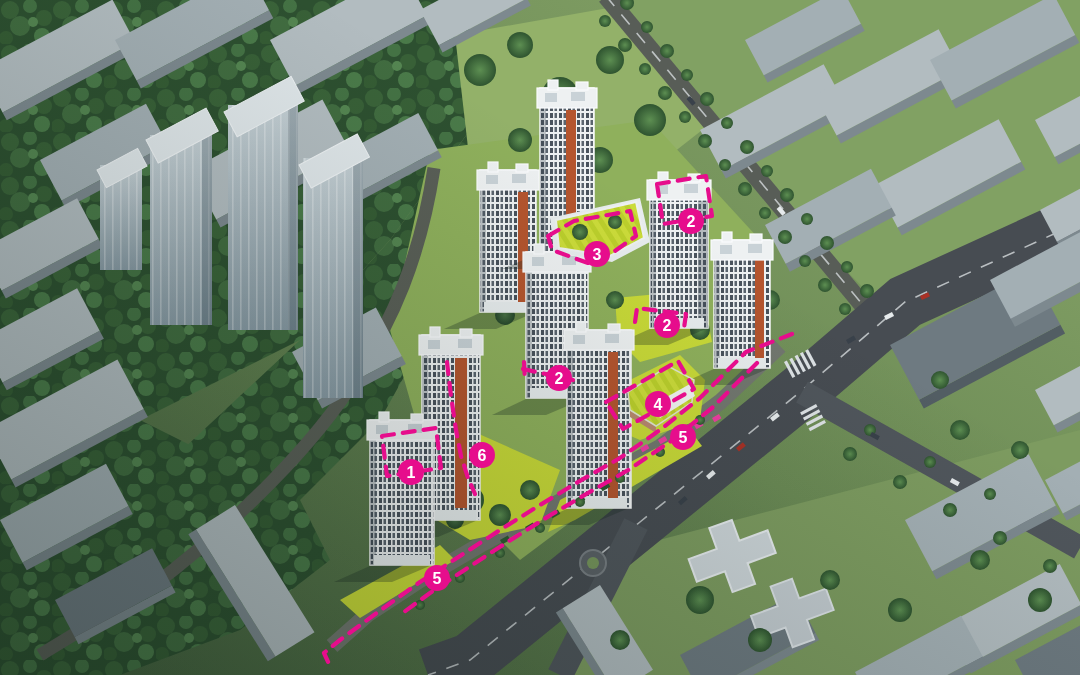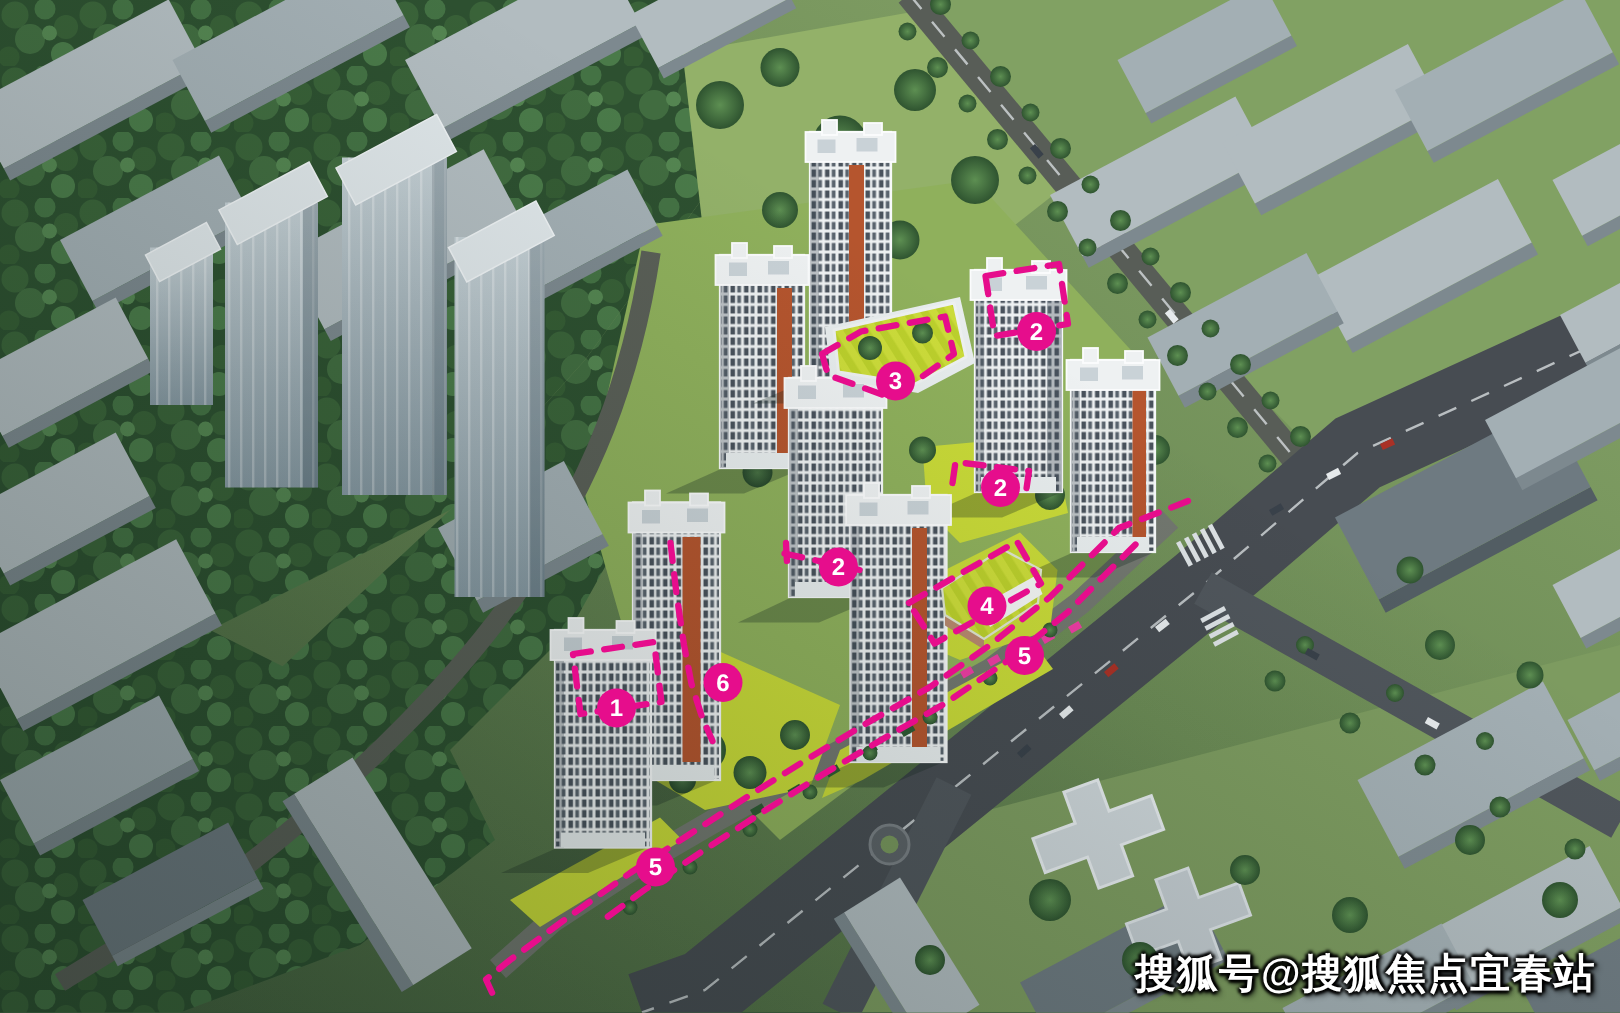--- a/index.html
+++ b/index.html
@@ -623,14 +623,13 @@
           <circle cx="437" cy="578" r="13" fill="var(--marker-pink,#e60d8c)"></circle>
           <text x="437" y="583.5" text-anchor="middle" class="marker-num">5</text>
         </g>
         <g>
           <circle cx="482" cy="455" r="13" fill="var(--marker-pink,#e60d8c)"></circle>
           <text x="482" y="460.5" text-anchor="middle" class="marker-num">6</text>
         </g>
       </g>
 </svg>
 
-<div class="watermark">搜狐号@搜狐焦点宜春站</div>
 </div>
 
 </body></html>

